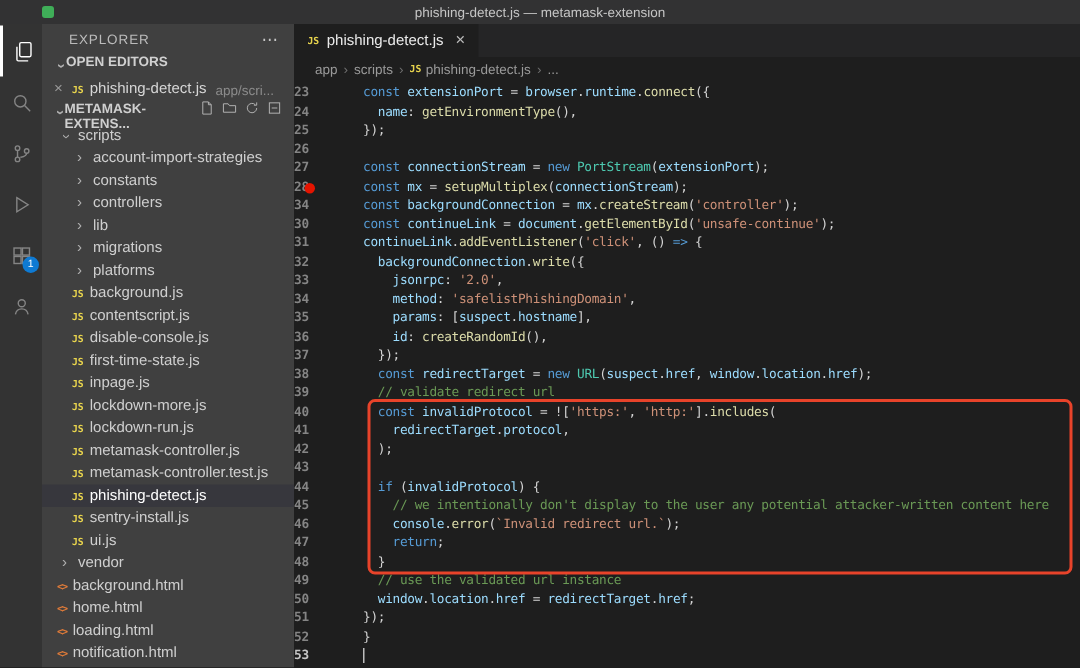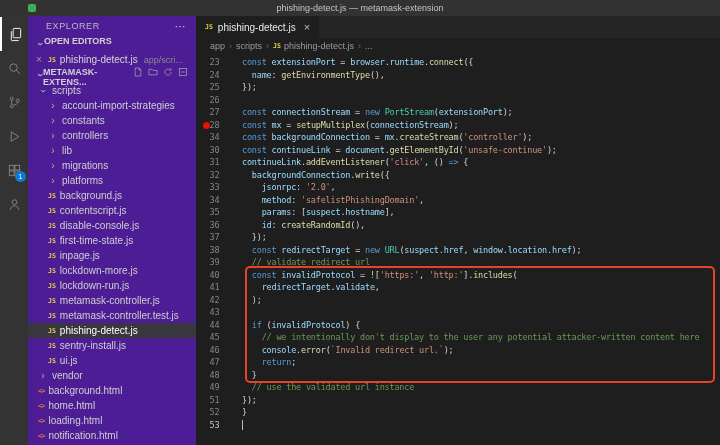--- a/index.html
+++ b/index.html
@@ -19,21 +19,21 @@
   .activity-bar { width:28px; flex:none; background:#333333; display:flex;
                   flex-direction:column; align-items:center; padding-top:1px; }
   .ab-item { width:28px; height:34px; display:flex; align-items:center;
              justify-content:center; color:#858585; position:relative; cursor:pointer; }
   .ab-item.active { color:#ffffff; border-left:2px solid #ffffff; }
   .ab-badge { position:absolute; right:2px; bottom:5px; min-width:11px; height:11px;
               padding:0 2px; border-radius:6px; background:#0e7ad3; color:#fff;
               font-size:7px; display:flex; align-items:center; justify-content:center; }
 
   
-  .sidebar { width:168px; flex:none; background:#4c1d95; color:#cccccc; overflow:hidden; }
+  .sidebar { width:168px; flex:none; background:#404040; color:#cccccc; overflow:hidden; }
   .sb-header { height:20px; padding:0 10px 0 18px; display:flex; align-items:center;
                justify-content:space-between; font-size:9px; letter-spacing:.6px; color:#bbbbbb; }
   .more { font-size:11px; color:#c7c7c7; cursor:pointer; }
   .section-header { height:16px; display:flex; gap:2px;
                     font-size:9px; font-weight:700; color:#d0d0d0; padding-left:4px; cursor:pointer; }
   .chev { display:inline-block; width:10px; text-align:center; color:#b0b0b0;
           font-size:10px; line-height:10px; }
   .chev.expanded { transform:rotate(90deg); }
   .ws-actions { margin-left:auto; display:flex; gap:5px; padding-right:8px; color:#b8b8b8; }
   .ws-actions span { display:flex; cursor:pointer; }
@@ -56,21 +56,21 @@
          color:#eaeaea; font-size:10px; border-right:1px solid #252526; cursor:pointer; }
   .tab-close { color:#bdbdbd; font-size:11px; margin-left:3px; }
   .breadcrumb { height:16px; flex:none; display:flex; align-items:center; gap:4px;
                 padding-left:14px; font-size:9px; color:#9a9a9a; }
   .bc-item { display:flex; align-items:center; gap:3px; cursor:pointer; }
   .bc-sep { color:#6f6f6f; }
 
   .code { flex:1; position:relative; padding-top:2px; overflow:hidden;
           font-family:"DejaVu Sans Mono", monospace; font-size:8.5px; letter-spacing:-0.2px; }
   .code-row { display:flex; height:12.5px; line-height:12.5px; }
-  .gutter { flex:0 0 46px; text-align:center; padding-right:9px; color:#858585; position:relative; }
+  .gutter { flex:0 0 46px; text-align:left; padding-right:9px; color:#858585; position:relative;font-weight:bold; }
   .gutter.active { color:#c6c6c6; }
   .bp { position:absolute; left:7px; top:3px; width:7px; height:7px;
         border-radius:50%; background:#e51400; }
   .code-text { white-space:pre; }
   .kw { color:#569cd6; } .vr { color:#9cdcfe; } .fn { color:#dcdcaa; }
   .st { color:#ce9178; } .cl { color:#4ec9b0; } .cm { color:#6a9955; }
   .pl { color:#d4d4d4; }
   .cursor { display:inline-block; width:1px; height:10px; background:#bdbdbd; vertical-align:middle; }
   .hl-rect { position:absolute; left:49px; right:5px; border:2px solid #e8432a;
              border-radius:5px; pointer-events:none; }
@@ -370,21 +370,21 @@
         <div class="code-row">
           <span class="gutter">39</span>
           <span class="code-text"><span class="pl">  </span><span class="cm">// validate redirect url</span></span>
         </div>
         <div class="code-row">
           <span class="gutter">40</span>
           <span class="code-text"><span class="pl">  </span><span class="kw">const</span><span class="pl"> </span><span class="vr">invalidProtocol</span><span class="pl"> = ![</span><span class="st">'https:'</span><span class="pl">, </span><span class="st">'http:'</span><span class="pl">].</span><span class="fn">includes</span><span class="pl">(</span></span>
         </div>
         <div class="code-row">
           <span class="gutter">41</span>
-          <span class="code-text"><span class="pl">    </span><span class="vr">redirectTarget</span><span class="pl">.</span><span class="vr">validate</span><span class="pl">,</span></span>
+          <span class="code-text"><span class="pl">    </span><span class="vr">redirectTarget</span><span class="pl">.</span><span class="vr">protocol</span><span class="pl">,</span></span>
         </div>
         <div class="code-row">
           <span class="gutter">42</span>
           <span class="code-text"><span class="pl">  );</span></span>
         </div>
         <div class="code-row">
           <span class="gutter">43</span>
         </div>
         <div class="code-row">
           <span class="gutter">44</span>
@@ -404,20 +404,24 @@
         </div>
         <div class="code-row">
           <span class="gutter">48</span>
           <span class="code-text"><span class="pl">  }</span></span>
         </div>
         <div class="code-row">
           <span class="gutter">49</span>
           <span class="code-text"><span class="pl">  </span><span class="cm">// use the validated url instance</span></span>
         </div>
         <div class="code-row">
+          <span class="gutter">50</span>
+          <span class="code-text"><span class="pl">  </span><span class="vr">window</span><span class="pl">.</span><span class="vr">location</span><span class="pl">.</span><span class="vr">href</span><span class="pl"> = </span><span class="vr">redirectTarget</span><span class="pl">.</span><span class="vr">href</span><span class="pl">;</span></span>
+        </div>
+        <div class="code-row">
           <span class="gutter">51</span>
           <span class="code-text"><span class="pl">});</span></span>
         </div>
         <div class="code-row">
           <span class="gutter">52</span>
           <span class="code-text"><span class="pl">}</span></span>
         </div>
         <div class="code-row">
           <span class="gutter active">53</span>
           <span class="code-text"><span class="cursor"></span></span>

